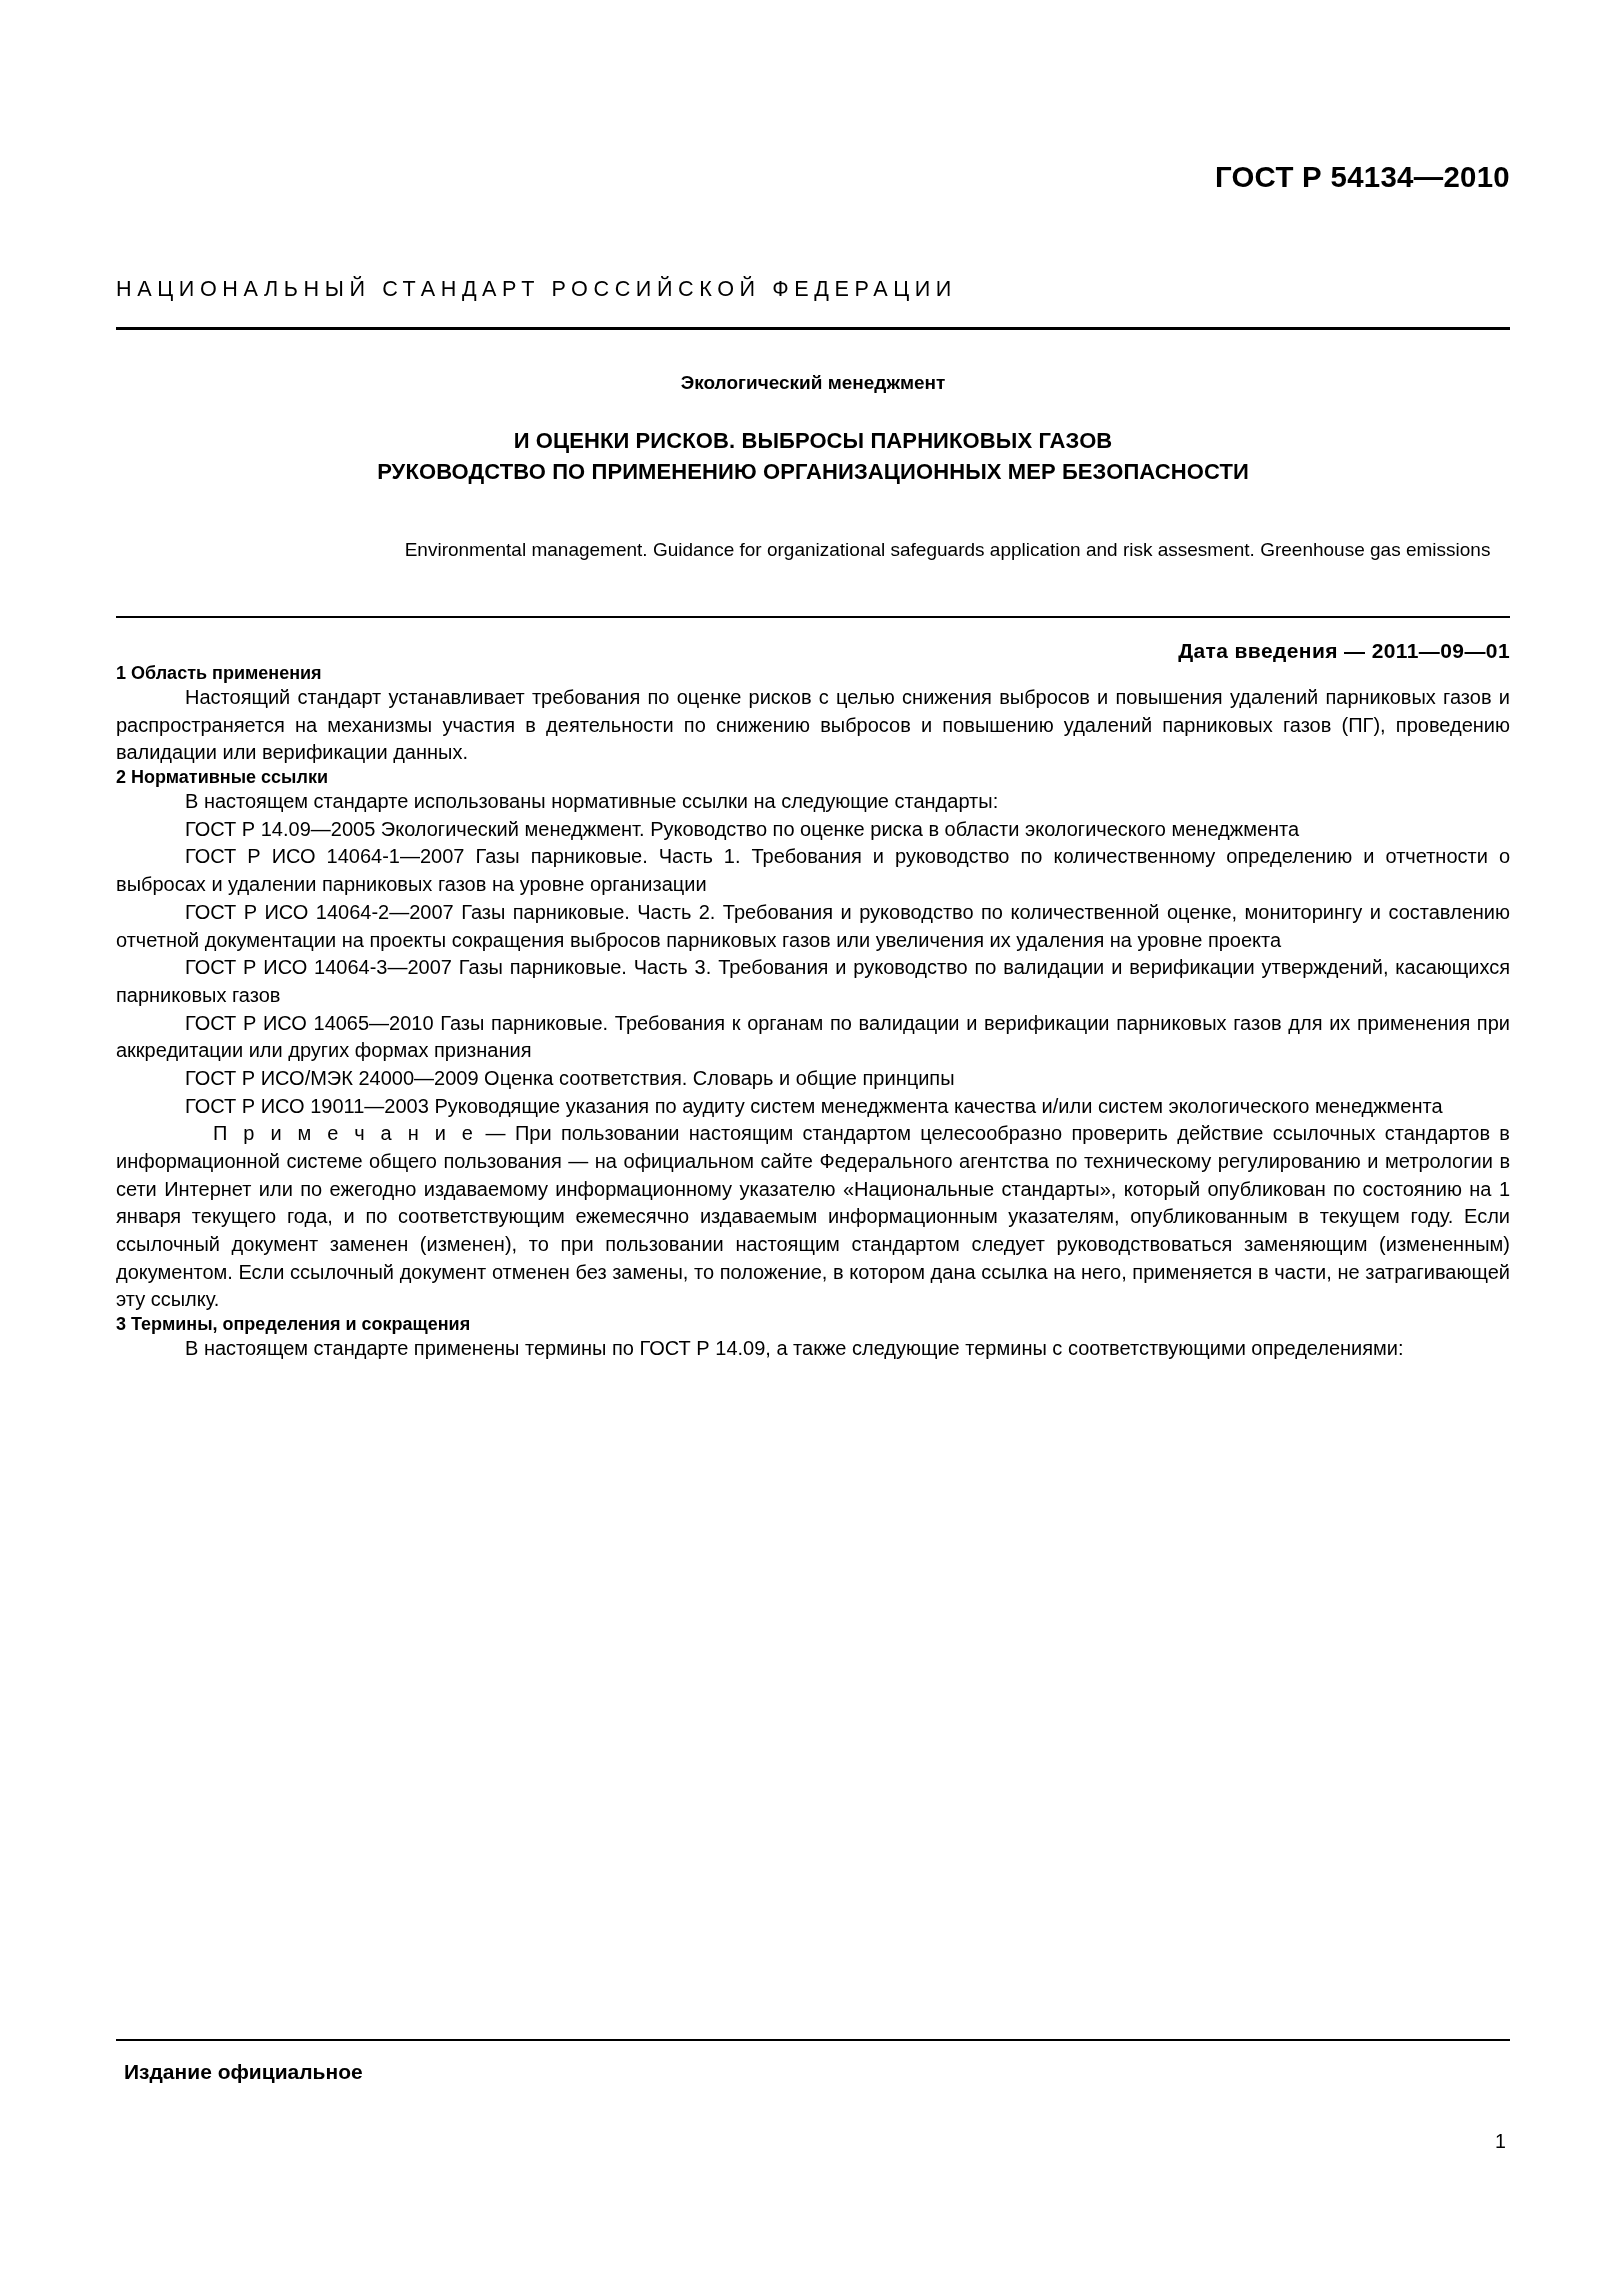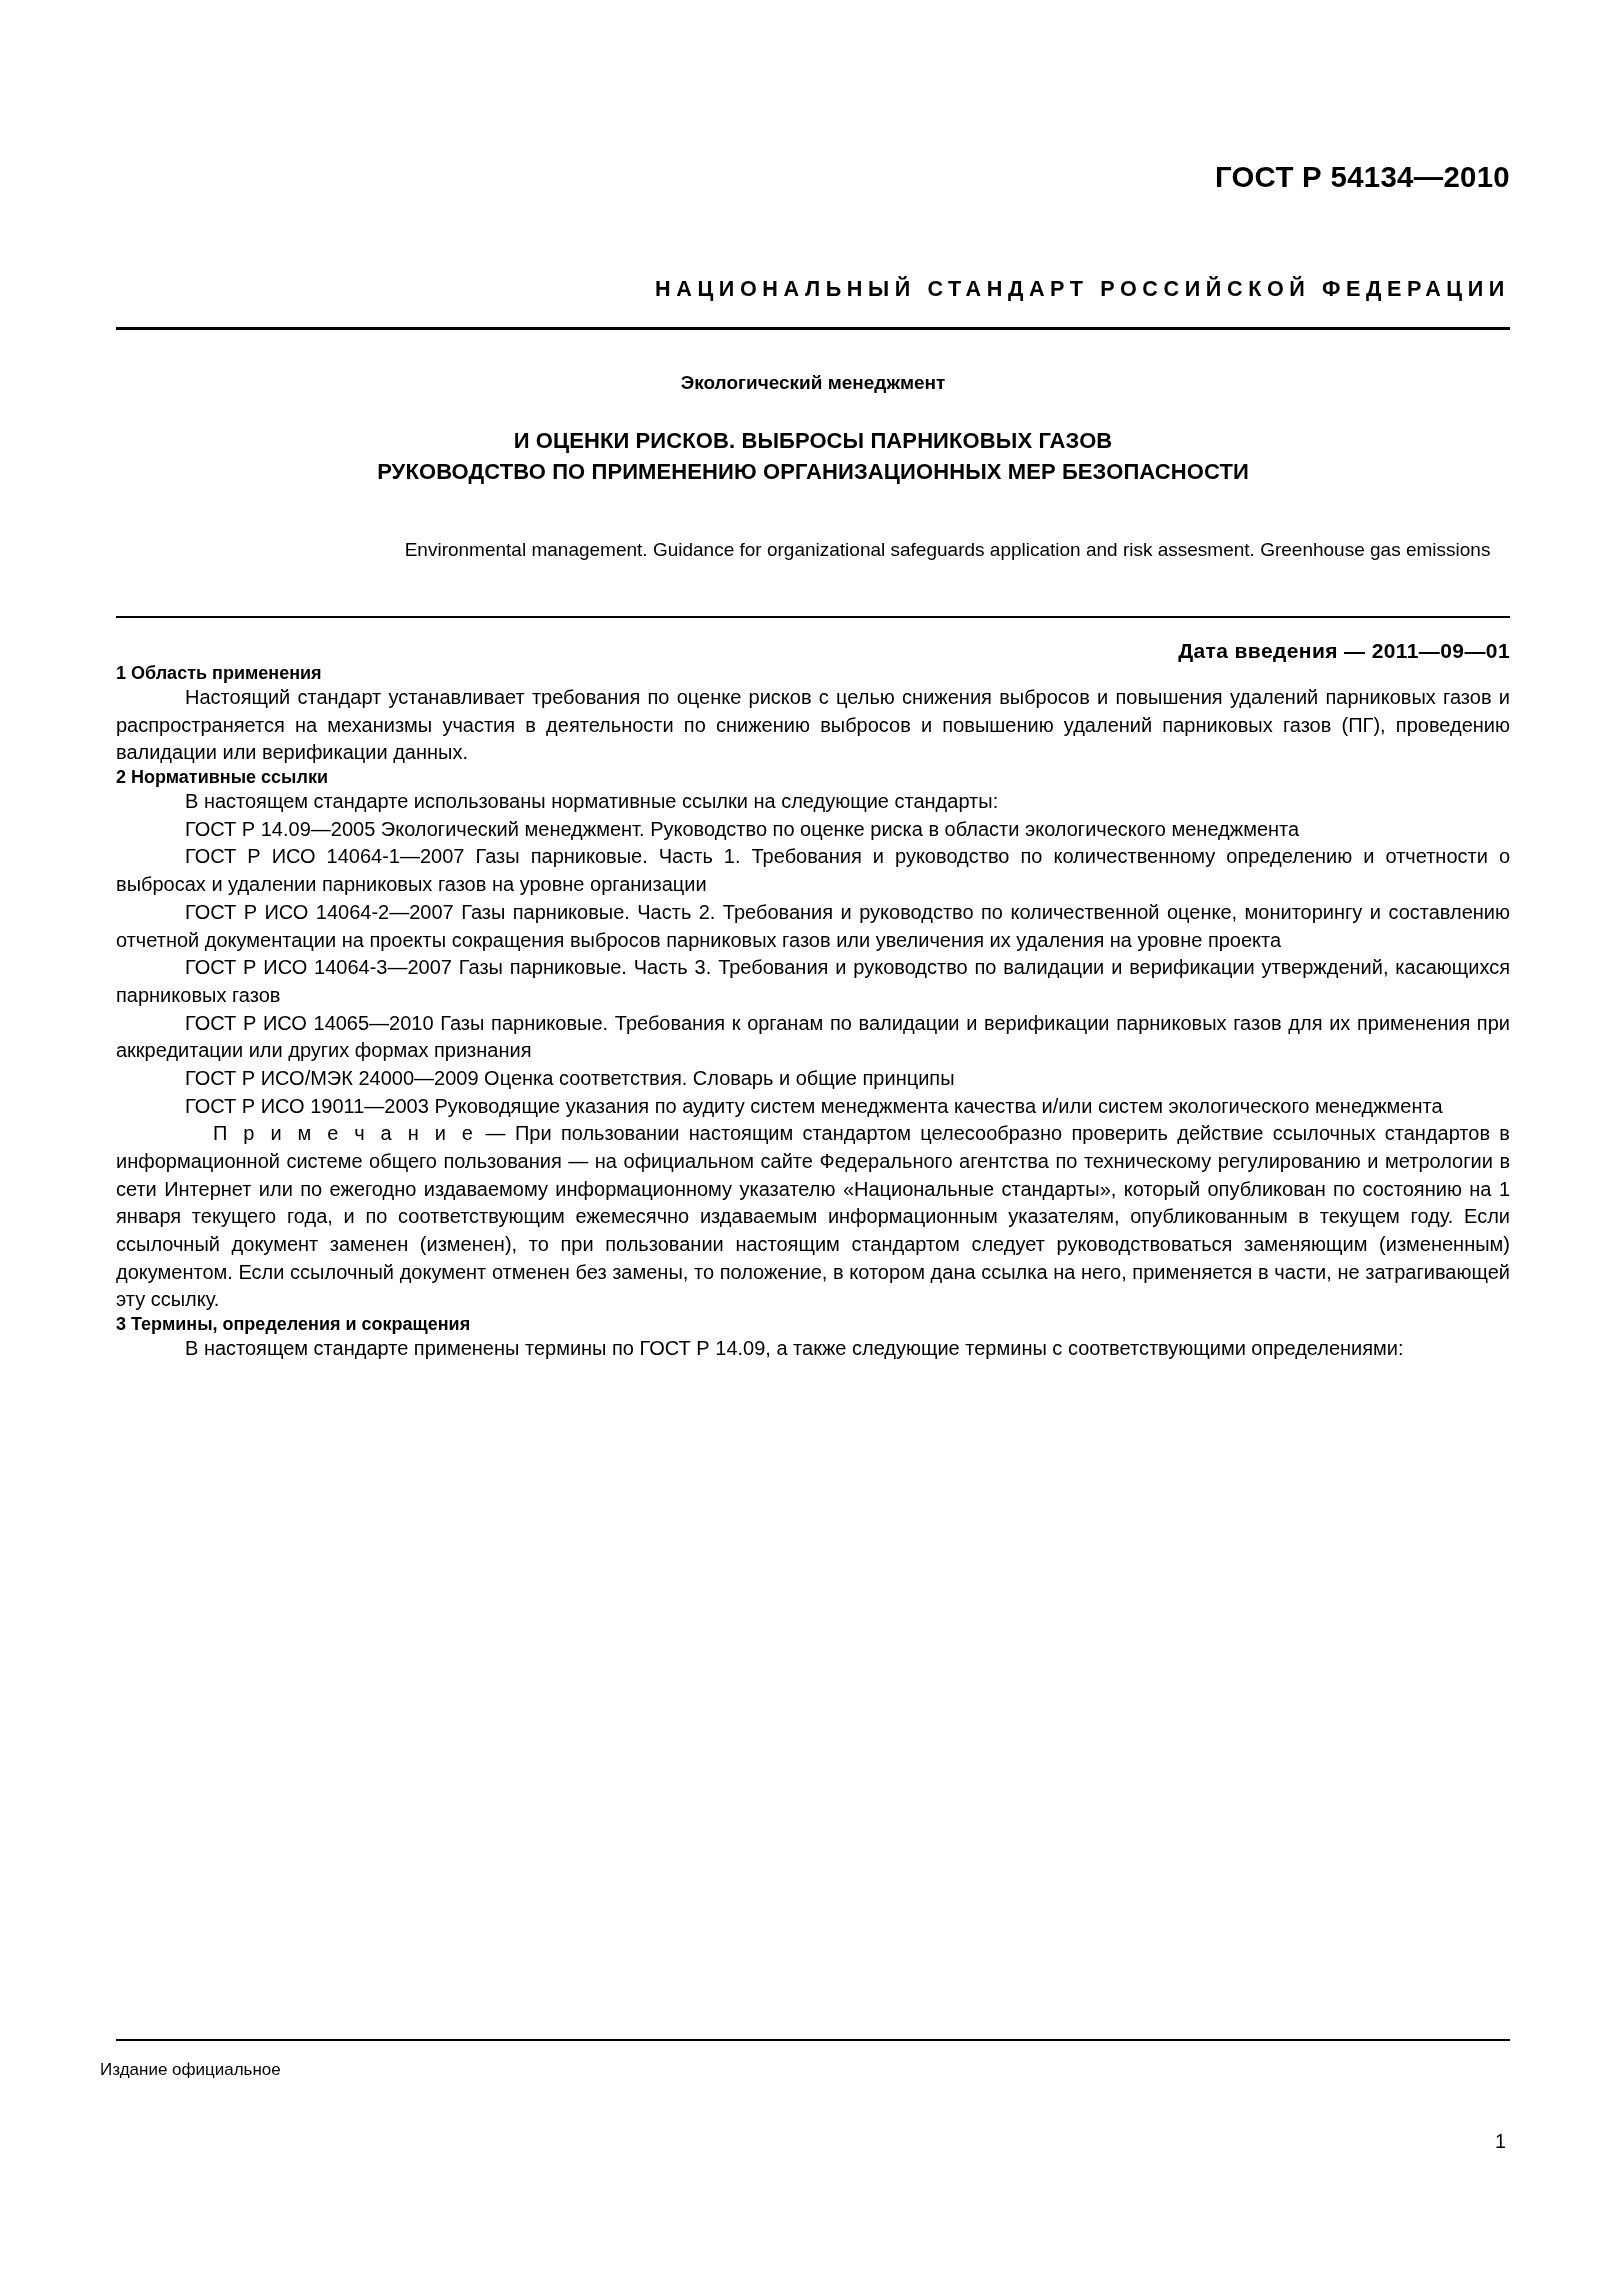--- a/index.html
+++ b/index.html
@@ -33,23 +33,23 @@
 
   
   .doc-code {
     text-align: right;
     font-size: 29.4px;
     font-weight: bold;
     letter-spacing: 0.3px;
     margin-top: 160px;
   }
   .national-standard {
-    text-align: right;
+    text-align: left;
     font-size: 21.6px;
-    font-weight: bold;
+    font-weight: normal;
     letter-spacing: 5.6px;
     margin-top: 82px;
   }
   .rule-thick {
     border-top: 3.3px solid #000;
     margin-top: 25px;
   }
 
   .subject {
     text-align: center;
@@ -115,24 +115,24 @@
   
   .footer-rule {
     position: absolute;
     left: 116px;
     top: 2039px;
     width: 1394px;
     border-top: 2px solid #000;
   }
   .footer-label {
     position: absolute;
-    left: 100px;
+    left: 124px;
     top: 2060px;
-    font-size: 17px;
-    font-weight: normal;
+    font-size: 21px;
+    font-weight: bold;
   }
   .page-number {
     position: absolute;
     left: 0;
     top: 2130px;
     width: 1506px;
     text-align: right;
     font-size: 19.6px;
   }
 </style>

